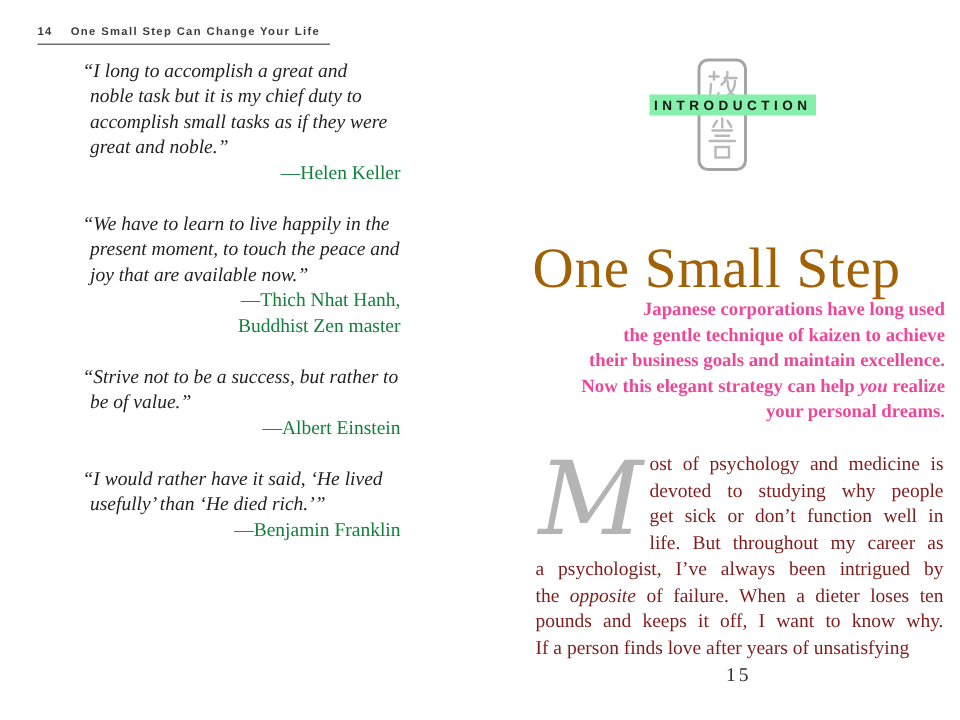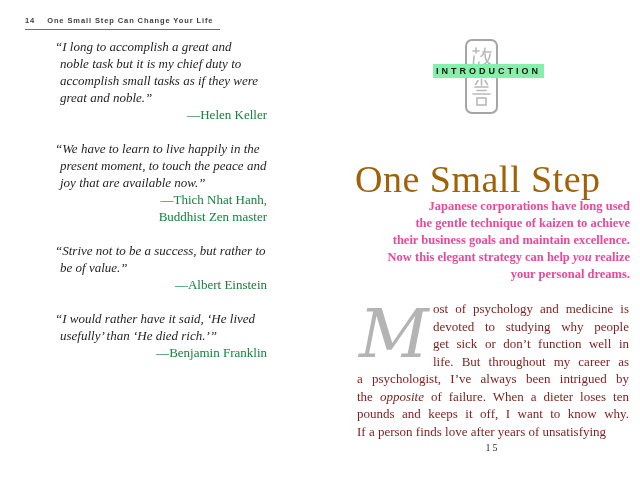--- a/index.html
+++ b/index.html
@@ -64,21 +64,21 @@
     font-size:68px;line-height:68px;color:#b4b4b4;
   }
   .b-line{
     font-size:13px;line-height:17.5px;color:#7f1d1d;
     text-align:justify;text-align-last:justify;white-space:nowrap;
   }
   .b-line.indent{padding-left:76px;}
   .b-line.last{text-align-last:left;}
   .folio-right{
     position:absolute;left:0;top:442px;width:275px;text-align:center;
-    font-size:10px;letter-spacing:2px;color:#2e2e2e;
+    font-size:13px;letter-spacing:2px;color:#2e2e2e;
   }
   i{font-style:italic;}
 </style>
 </head>
 <body>
 
 <div class="page left-page">
   <div class="running-head">
     <span class="folio">14</span><span>One Small Step Can Change Your Life</span>
   </div>

